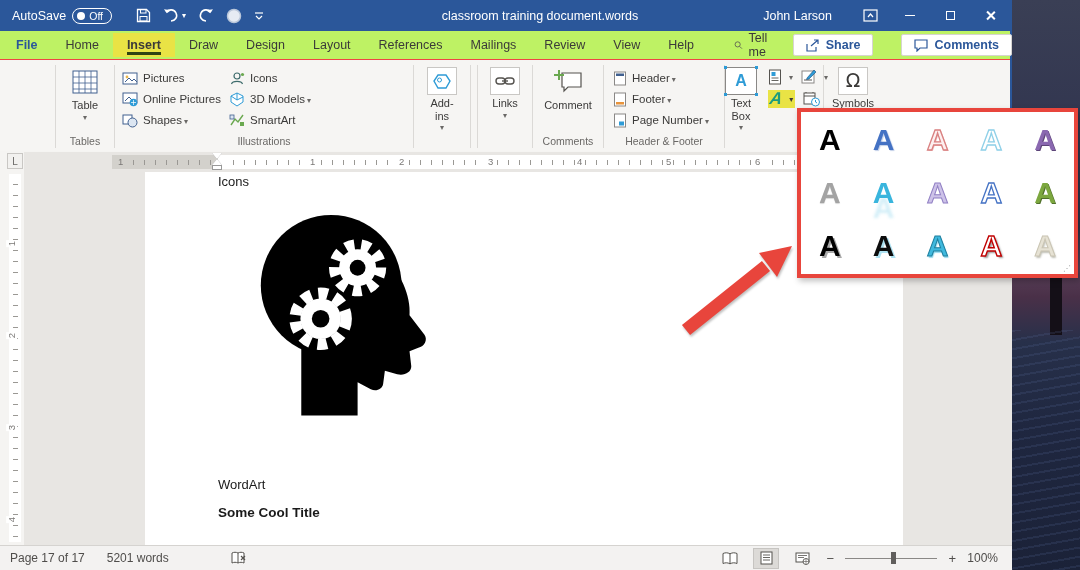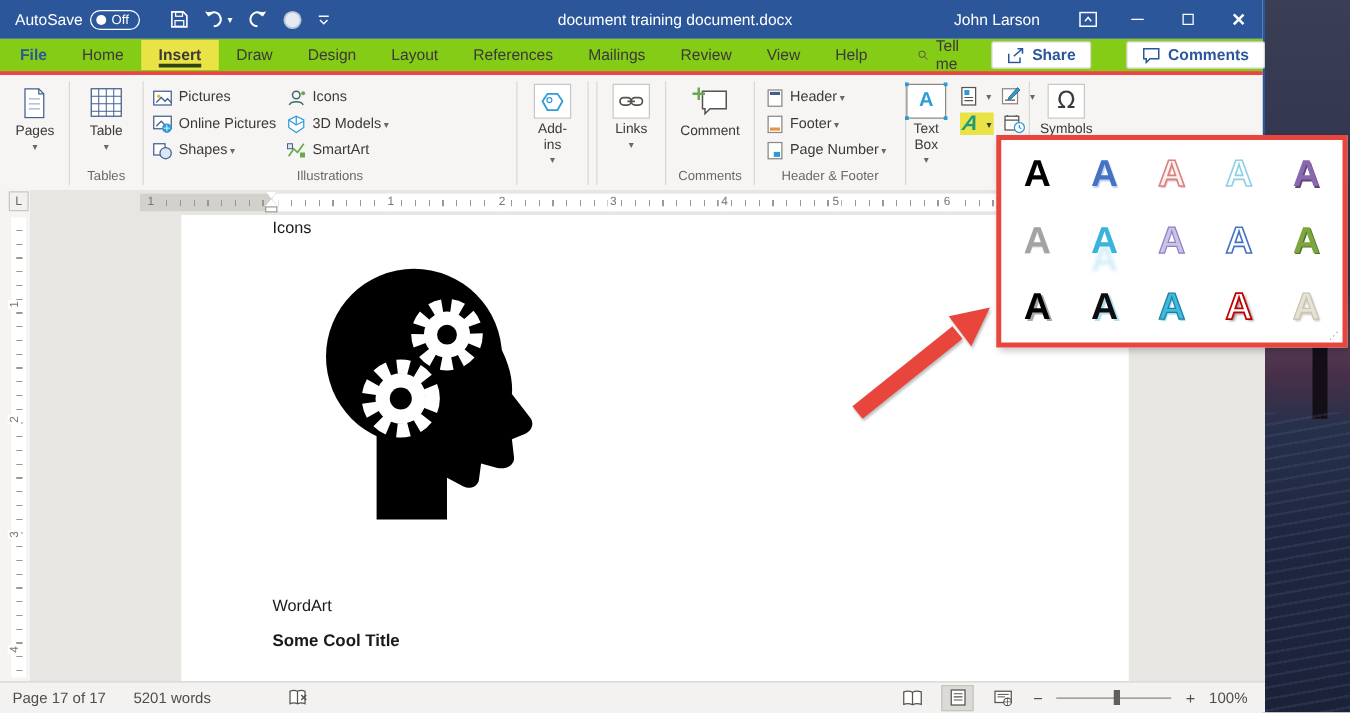--- a/index.html
+++ b/index.html
@@ -32,21 +32,21 @@
   .tb-right { position:absolute; right:0; top:0; height:31px; display:flex; align-items:center; gap:0; }
   .tb-user { margin-right:18px; font-size:12.5px; }
   .winbtn { width:40px; height:31px; display:flex; align-items:center; justify-content:center; }
   .glyph-min { width:10px; border-top:1px solid #fff; display:inline-block; }
   .glyph-max { width:9px; height:9px; border:1px solid #fff; display:inline-block; }
   .glyph-close { position:relative; width:11px; height:11px; display:inline-block; }
   .glyph-close::before,.glyph-close::after { content:""; position:absolute; left:5px; top:0; width:1.5px; height:11px; background:#fff; }
   .glyph-close::before { transform:rotate(45deg); } .glyph-close::after { transform:rotate(-45deg); }
 
   
-  #tabrow { height:29px; background:#84cc16; display:flex; align-items:center; font-size:12.5px; color:#3b3a39; border-bottom:3px solid #ef4444;justify-content:space-between; }
+  #tabrow { height:29px; background:#bef264; display:flex; align-items:center; font-size:12.5px; color:#3b3a39; border-bottom:1px solid #ef4444;justify-content:space-between; }
   .tab { padding:5px 14px; position:relative; cursor:default; }
   .tab-file { color:#2b579a; font-weight:bold; padding-left:16px; }
   .tab-insert { background:#e9e345; font-weight:bold; }
   .tab-insert .ul { position:absolute; left:14px; right:14px; bottom:2px; height:3px; background:#2f4413; }
   .tellme { display:flex; align-items:center; gap:6px; margin-left:26px; color:#3b3a39; }
   .tabrow-right { margin-left:auto; display:flex; align-items:center; gap:8px; padding-right:14px; }
   .pillbtn { display:flex; align-items:center; gap:6px; background:#fff; border:1px solid #d6d4d1; border-radius:2px; padding:3px 12px; color:#2b579a; font-weight:bold; font-size:12.5px;margin-left:20px; }
 
   
   #ribbon { height:91px; background:#f6f5f3; display:flex; align-items:stretch; padding:2px 0 0 4px; }
@@ -175,21 +175,21 @@
               </svg>
           </span>
           <span class="icon">
             <svg class="oi" width="10" height="12" viewBox="0 0 10 12">
                 <path d="M1 3h8" stroke="#fff" stroke-width="1.2"></path>
                 <path d="M2 6l3 3 3-3" fill="none" stroke="#fff" stroke-width="1.2"></path>
               </svg>
           </span>
         </div>
       </div>
-      <div class="tb-title">document training document.docx</div>
+      <div class="tb-title">classroom training document.words</div>
       <div class="tb-right">
         <span class="tb-user">John Larson</span>
         <span class="winbtn">
           <svg class="oi" width="15" height="13" viewBox="0 0 15 13">
               <rect x="1" y="1" width="13" height="11" fill="none" stroke="#fff" stroke-width="1.2"></rect>
               <path d="M5 8l2.5-3 2.5 3" fill="none" stroke="#fff" stroke-width="1.2"></path>
             </svg>
         </span>
         <span class="winbtn">
             <span class="glyph-min"></span>
@@ -235,32 +235,20 @@
               <path d="M1 1h12v8H6l-3 3V9H1z" fill="none" stroke="#2b579a" stroke-width="1.2"></path>
             </svg>
           <span>Comments</span>
         </span>
       </div>
     </div>
 
     <div id="ribbon">
 
       <div class="rgroup" style="width:48px;">
-        <div class="gbody">
-          <div class="bigbtn">
-            <span class="bicon">
-              <svg class="oi" width="21" height="25" viewBox="0 0 21 25">
-                  <path d="M3 1h11l4 4v19H3z" fill="#fff" stroke="#41608f"></path>
-                  <path d="M14 1v4h4" fill="none" stroke="#41608f"></path>
-                  <path d="M6 9h9M6 13h9M6 17h9" stroke="#9db3cf"></path>
-                </svg>
-            </span>
-            <span class="ddunder">Pages</span>
-          </div>
-        </div>
         <div class="glabel"></div>
       </div>
       <div class="gsep"></div>
 
       <div class="rgroup" style="width:52px;">
         <div class="gbody">
           <div class="bigbtn">
             <span class="bicon">
               <svg class="oi" width="26" height="24" viewBox="0 0 26 24">
                   <rect x="1" y="1" width="24" height="22" fill="#fff" stroke="#41608f"></rect>

